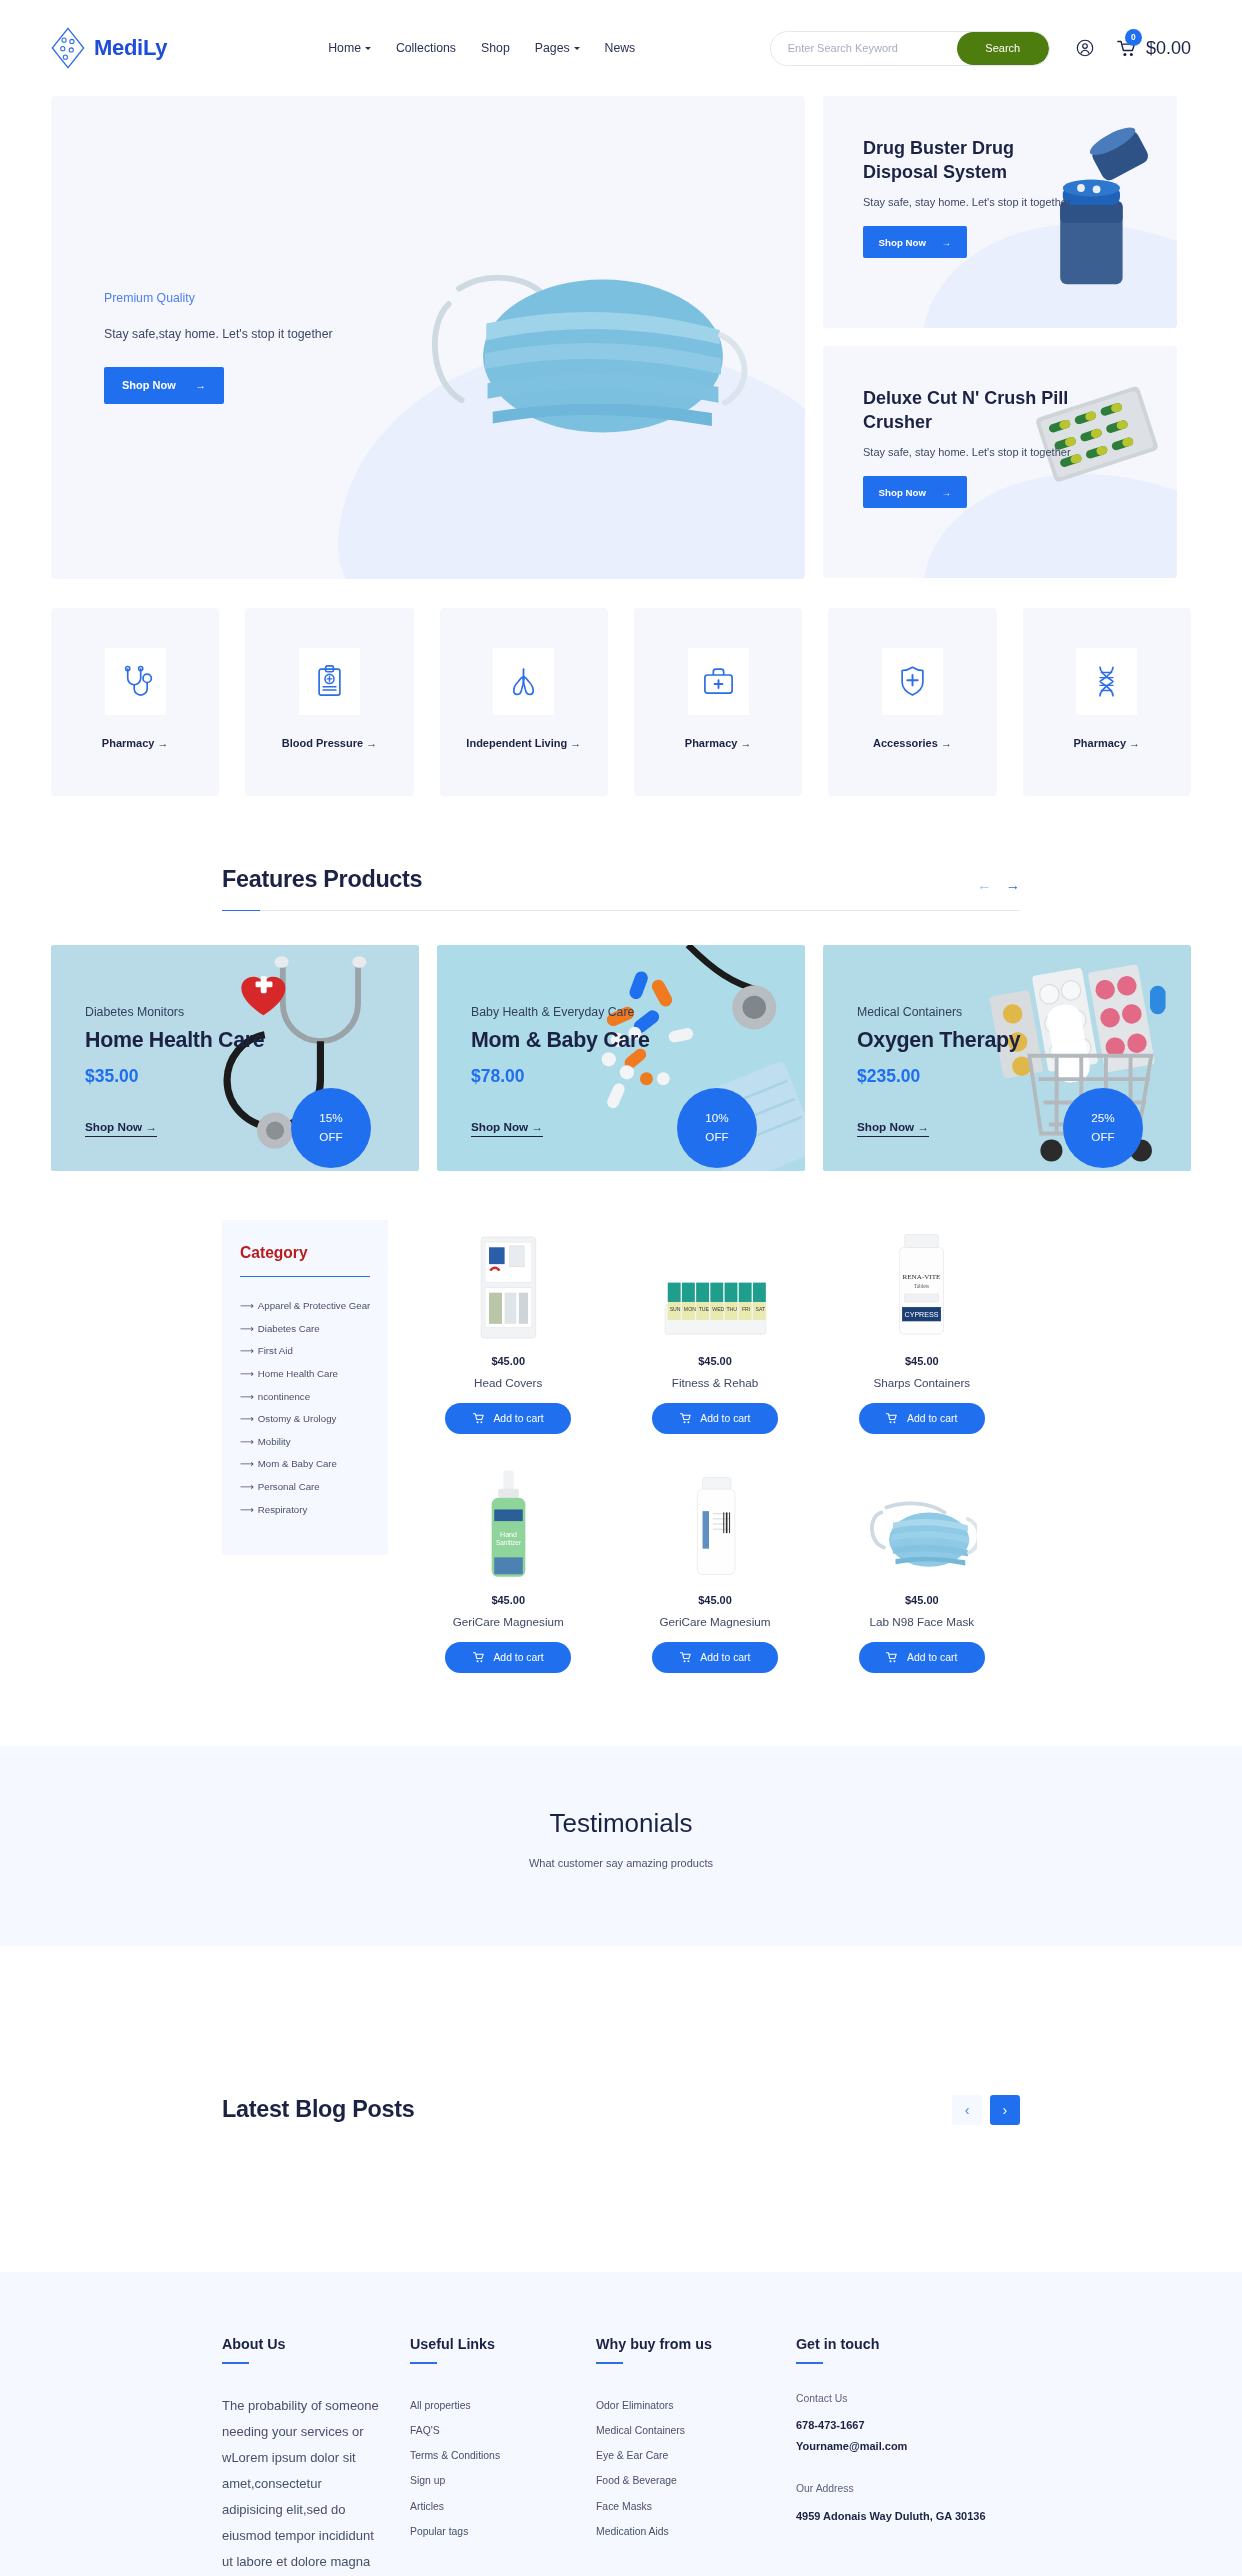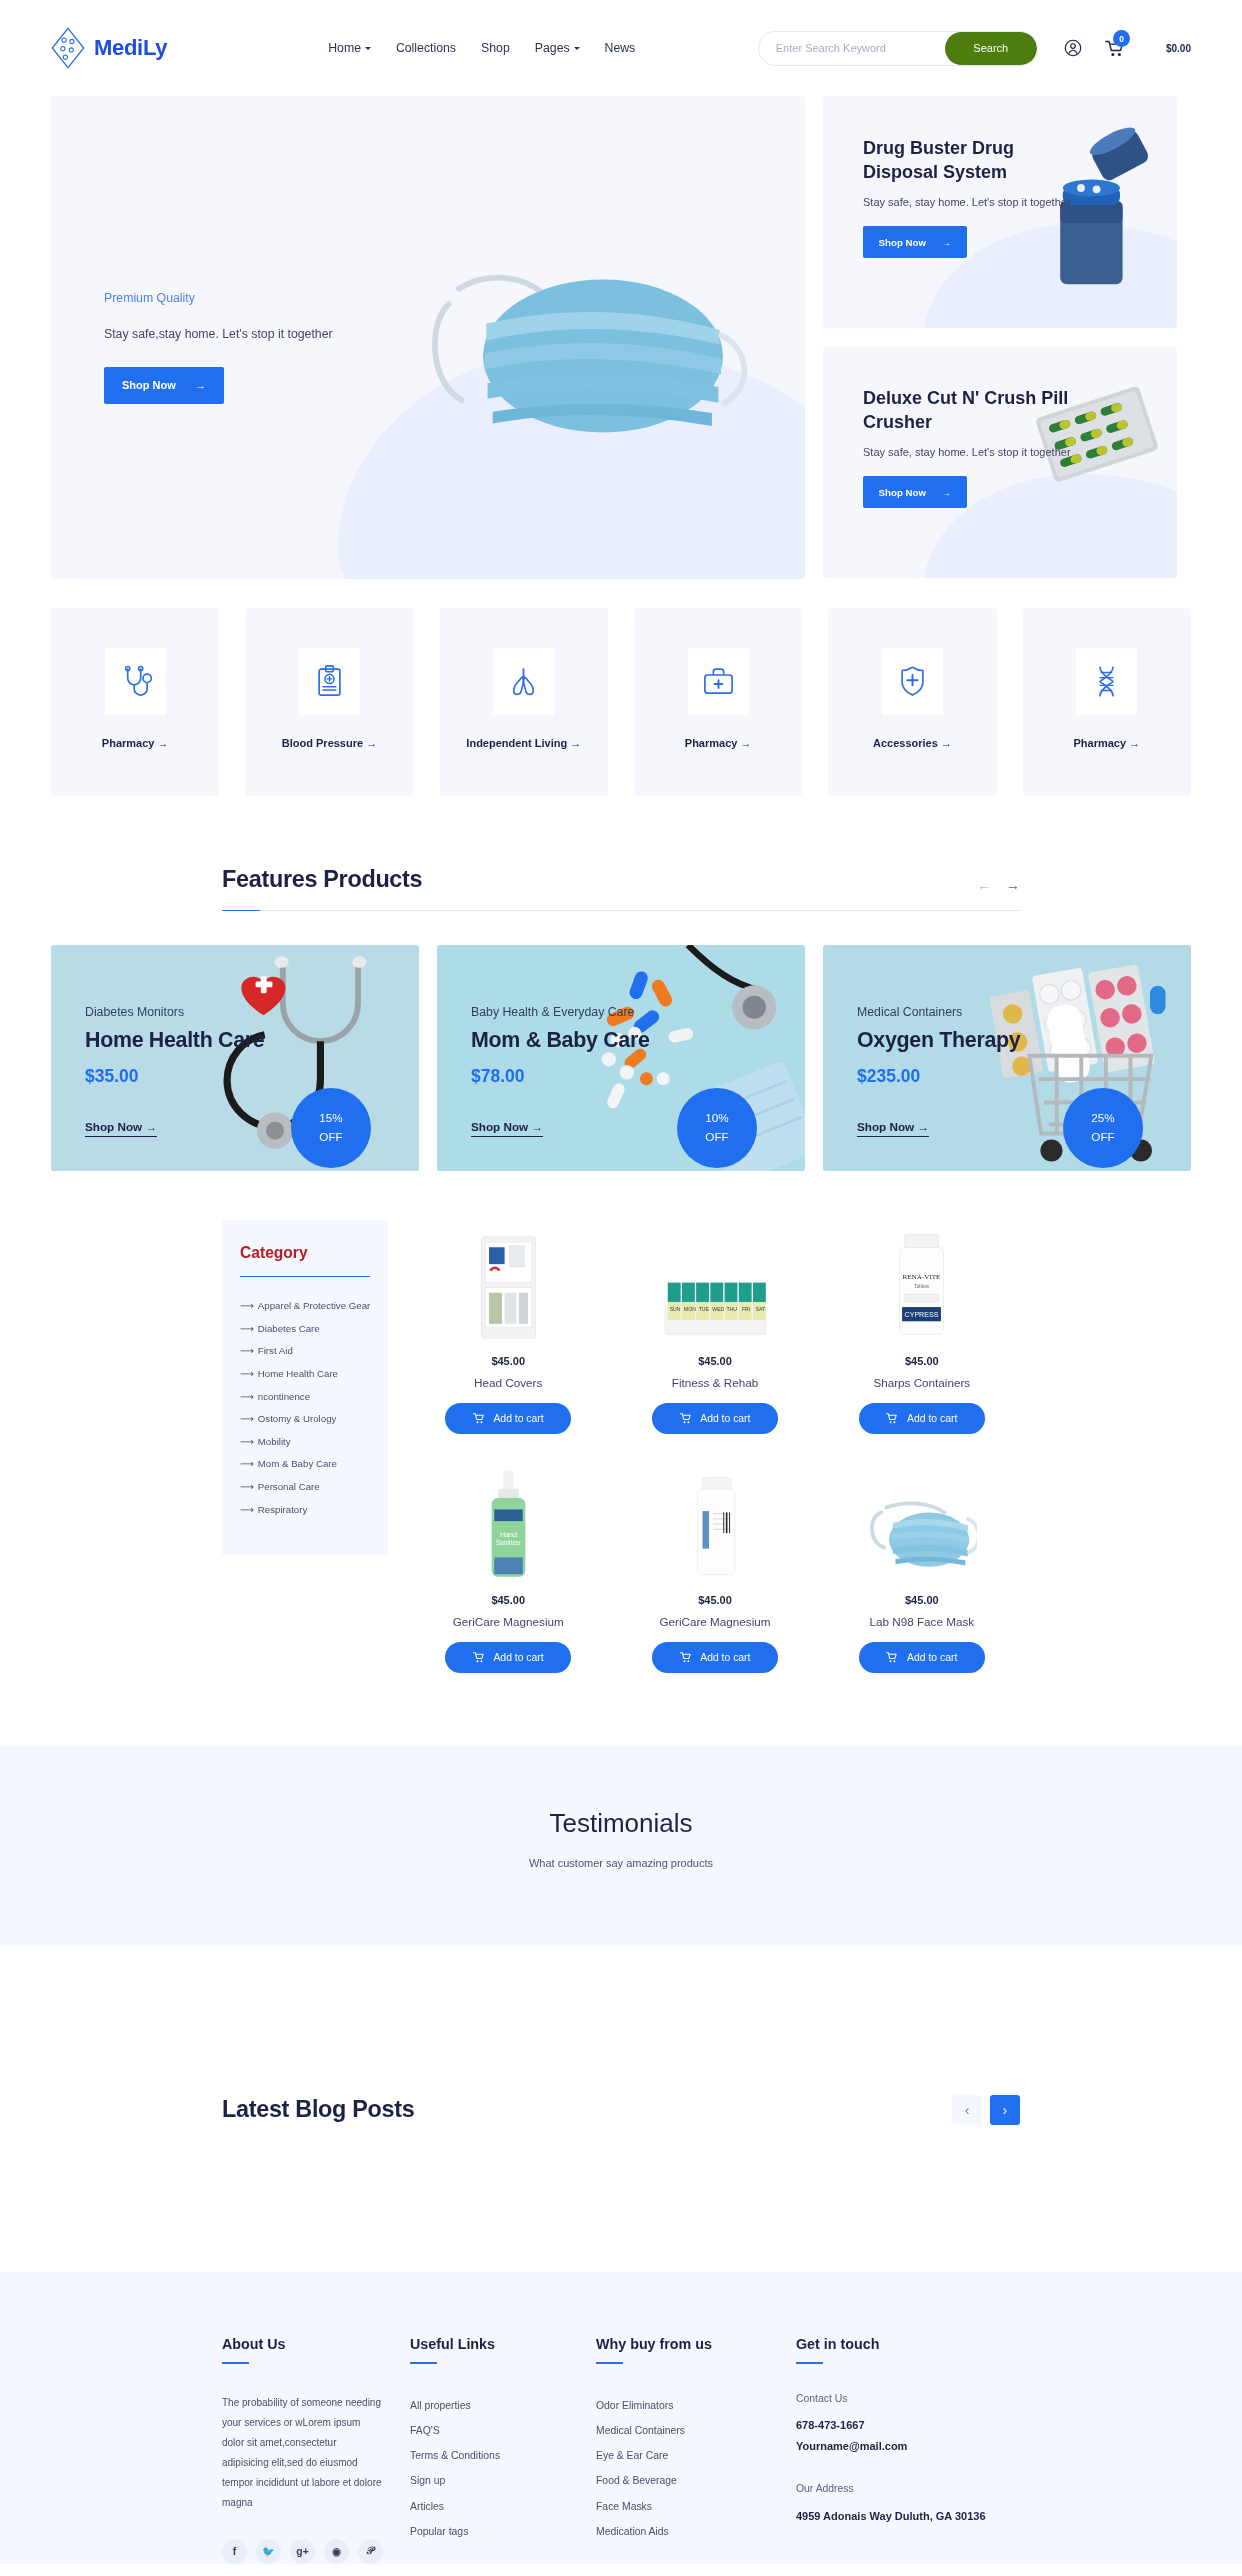--- a/index.html
+++ b/index.html
@@ -47,21 +47,21 @@
     font-family: "Liberation Sans", sans-serif;
   }
   .hdr-icons { display: flex; align-items: center; gap: 23.4px; margin-left: 26px; }
   .icon-btn { cursor: pointer; display: flex; align-items: center; }
   .cart-group { display: flex; align-items: center; gap: 7.8px; position: relative; cursor: pointer; }
   .cart-badge {
     position: absolute; left: 7.8px; top: -9px; width: 17px; height: 17px; border-radius: 50%;
     background: #1f6fef; color: #fff; font-size: 8.4px; display: flex;
     align-items: center; justify-content: center; font-weight: 600;
   }
-  .cart-total { font-size: 10px; font-weight: 700; color: #1b2244; margin-left: 32px; }
+  .cart-total { font-size: 18px; font-weight: 400; color: #1b2244; }
 
   
   .hero-row { display: flex; gap: 18px; padding: 0 51px; }
   .hero-main {
     width: 754px; height: 483px; background: #f5f7fd; border-radius: 3.9px;
     position: relative; overflow: hidden;
   }
   .hero-blob {
     position: absolute; right: -39px; bottom: -104px; width: 506px; height: 337px;
     background: #e9effc; border-radius: 50% 50% 40% 60% / 60% 40% 60% 40%;
@@ -191,21 +191,21 @@
   
   .footer { margin-top: 147px; background: #f5f8fe; padding: 57px 0 0; }
   .footer-inner { width: 798px; margin: 7px auto; display: flex; }
   .fcol { }
   .fcol.about { width: 188px; }
   .fcol.links { width: 186px; }
   .fcol.why { width: 200px; }
   .fcol.touch { width: 195px; }
   .fcol-title { font-size: 14.3px; font-weight: 800; color: #1b2244; }
   .fcol-rule { width: 27px; height: 1.9px; background: #2d6ee8; margin: 10.4px 0 28.6px; }
-  .fcol-text { font-size: 10px; line-height: 2.0; color: #474f6b; width: 161px; }
+  .fcol-text { font-size: 13px; line-height: 2.0; color: #474f6b; width: 161px; }
   .socials { display: flex; gap: 9px; margin-top: 26px; }
   .social {
     width: 25px; height: 25px; border-radius: 50%; background: #e9eef8;
     display: flex; align-items: center; justify-content: center; cursor: pointer;
     font-size: 10.4px; color: #363e5c; font-weight: 700;
   }
   .flink { font-size: 10.4px; color: #474f6b; padding: 7.1px 0; cursor: pointer; white-space: nowrap; }
   .fct-label { font-size: 10.4px; color: #5b6280; margin-bottom: 11.7px; }
   .fct-strong { font-size: 11px; font-weight: 700; color: #1b2244; line-height: 1.9; }
   .fct-gap { height: 26px; }

